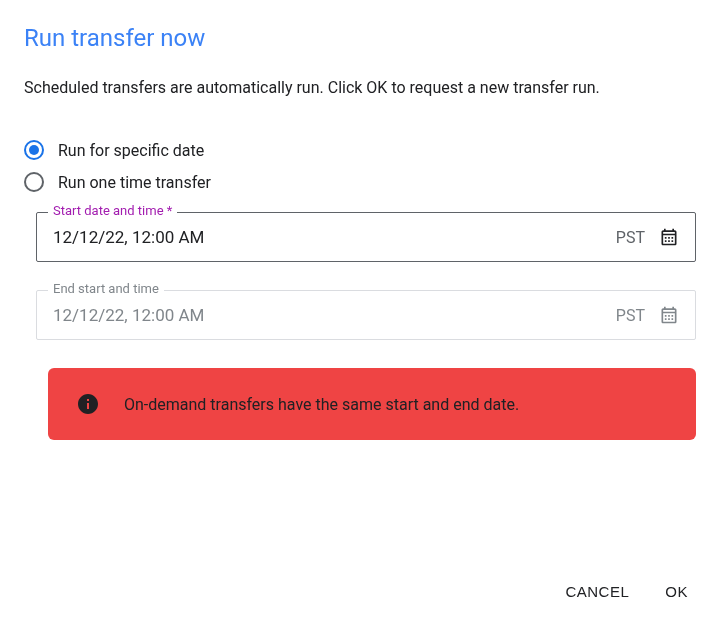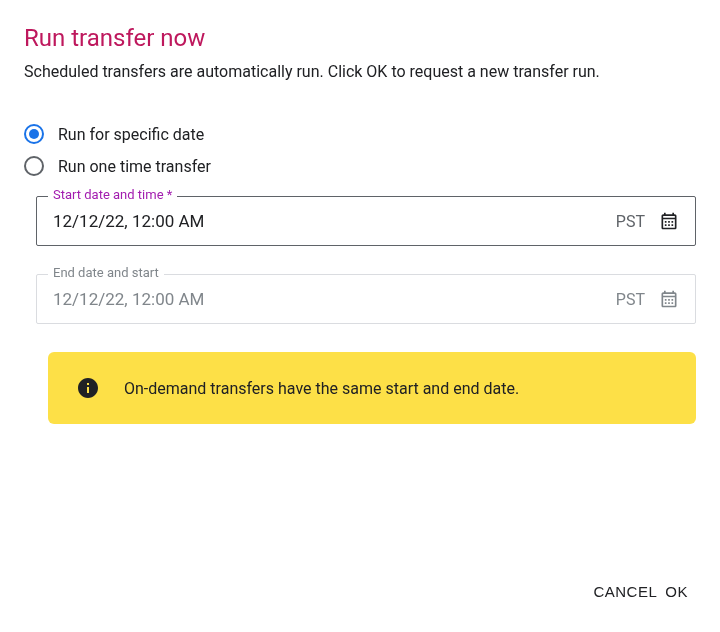--- a/index.html
+++ b/index.html
@@ -11,22 +11,22 @@
       font-family: 'Google Sans', Roboto, Arial, sans-serif;
       background: #fff;
       width: 720px;
       height: 632px;
       padding: 24px;
       color: #202124;
     }
     .title {
       font-size: 24px;
       font-weight: 400;
-      margin-bottom: 8px;
-      color: #be185d;
+      margin-bottom: 24px;
+      color: #3b82f6;
     }
     .description {
       font-size: 16px;
       color: #202124;
       line-height: 1.5;
       margin-bottom: 40px;
     }
     .radio-group {
       margin-bottom: 20px;
     }
@@ -112,21 +112,21 @@
       color: #5f6368;
     }
     .calendar-icon {
       width: 20px;
       height: 20px;
       display: flex;
       align-items: center;
       justify-content: center;
     }
     .info-banner {
-      background: #fde047;
+      background: #ef4444;
       border-radius: 6px;
       padding: 24px 28px;
       display: flex;
       align-items: center;
       gap: 24px;
       margin-left: 24px;
       margin-top: 8px;
     }
     .info-icon {
       width: 24px;
@@ -135,20 +135,21 @@
     }
     .info-text {
       font-size: 16px;
       color: #202124;
     }
     .actions {
       position: absolute;
       bottom: 24px;
       right: 28px;
       display: flex;
+      gap: 28px;
     }
     .action-btn {
       font-size: 15px;
       font-weight: 500;
       color: #202124;
       letter-spacing: 0.5px;
       background: none;
       border: none;
       cursor: pointer;
       padding: 8px 4px;
@@ -183,21 +184,21 @@
         <span class="calendar-icon">
           <svg viewBox="0 0 24 24" width="20" height="20" fill="#202124">
             <path d="M19 4h-1V2h-2v2H8V2H6v2H5c-1.1 0-2 .9-2 2v14c0 1.1.9 2 2 2h14c1.1 0 2-.9 2-2V6c0-1.1-.9-2-2-2zm0 16H5V10h14v10zm0-12H5V6h14v2zM7 12h2v2H7zm4 0h2v2h-2zm4 0h2v2h-2zM7 16h2v2H7zm4 0h2v2h-2zm4 0h2v2h-2z"></path>
           </svg>
         </span>
       </div>
     </div>
   </div>
 
   <div class="field-container disabled">
-    <span class="field-legend">End date and start</span>
+    <span class="field-legend">End start and time</span>
     <div class="field-box">
       <span class="field-value">12/12/22, 12:00 AM</span>
       <div class="field-right">
         <span class="field-tz">PST</span>
         <span class="calendar-icon">
           <svg viewBox="0 0 24 24" width="20" height="20" fill="#80868b">
             <path d="M19 4h-1V2h-2v2H8V2H6v2H5c-1.1 0-2 .9-2 2v14c0 1.1.9 2 2 2h14c1.1 0 2-.9 2-2V6c0-1.1-.9-2-2-2zm0 16H5V10h14v10zm0-12H5V6h14v2zM7 12h2v2H7zm4 0h2v2h-2zm4 0h2v2h-2zM7 16h2v2H7zm4 0h2v2h-2zm4 0h2v2h-2z"></path>
           </svg>
         </span>
       </div>

